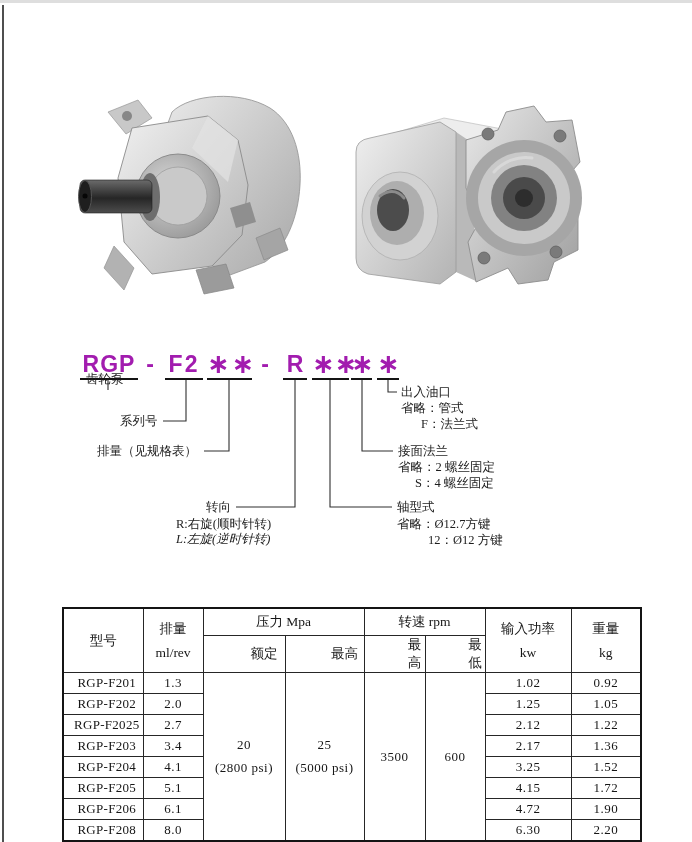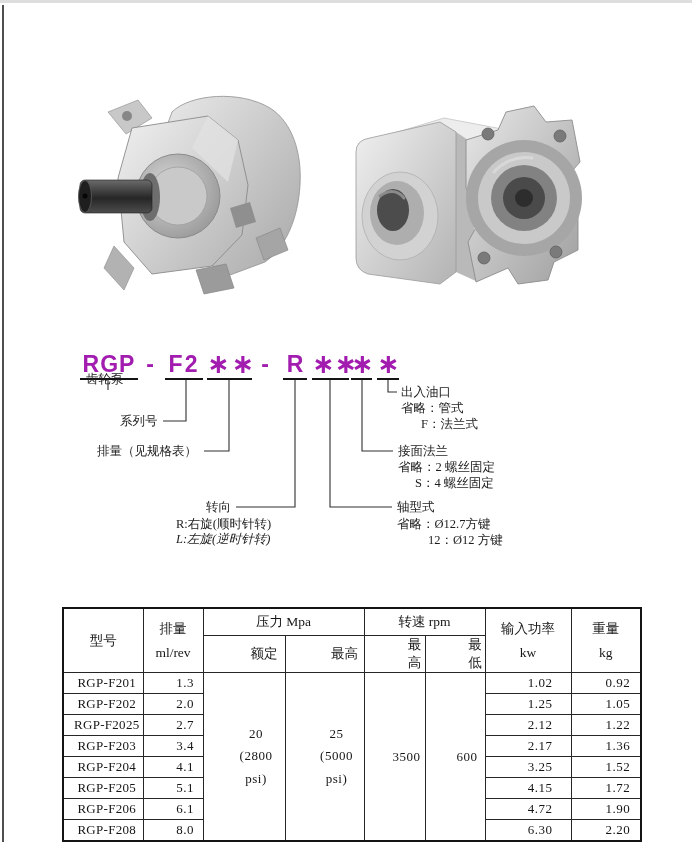--- a/index.html
+++ b/index.html
@@ -29,21 +29,21 @@
   
   .spec-table{
     position:absolute;left:62px;top:607px;border-collapse:collapse;table-layout:fixed;
     border:2px solid #141414;font-family:"Liberation Serif","DejaVu Serif",serif;
   }
   .spec-table th,.spec-table td{
     border:1px solid #262626;padding:0;color:#161616;font-weight:400;
     text-align:center;vertical-align:middle;overflow:hidden;
   }
   .spec-table th{font-size:13.5px;}
-  .spec-table td{font-size:13px;letter-spacing:0.5px;padding-left:24px;}
+  .spec-table td{font-size:13px;letter-spacing:0.5px;}
   .spec-table .hrow1 th{height:26px;}
   .spec-table .hrow2 th{height:25px;padding-left:40px;}
   .spec-table tbody td{height:20px;}
   .spec-table .model-cell{text-align:center;padding-left:7px;letter-spacing:0.3px;}
   .two-line{line-height:1.75;}
   .merged-note{line-height:1.7;}
 </style>
 </head>
 <body>
 

